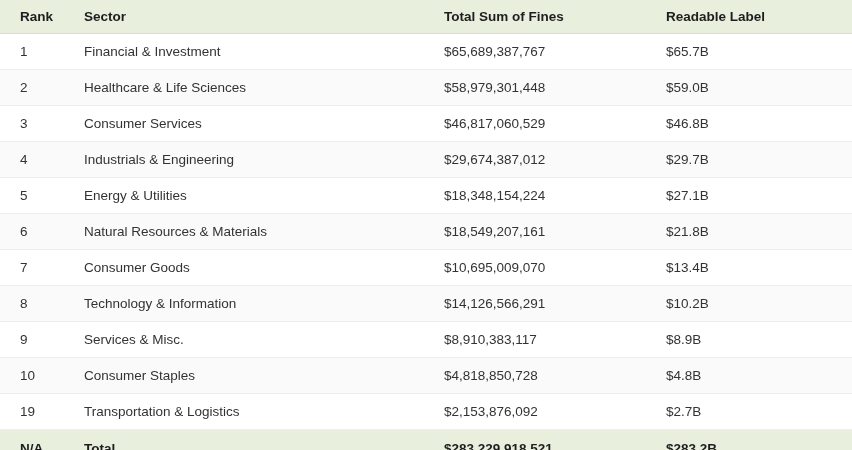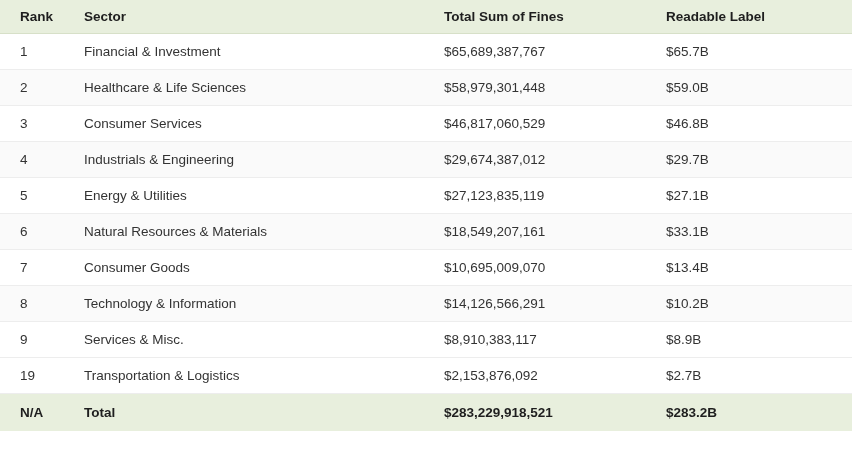--- a/index.html
+++ b/index.html
@@ -99,47 +99,53 @@
     </tr>
     <tr class="row-even">
       <td class="td-rank">4</td>
       <td>Industrials &amp; Engineering</td>
       <td>$29,674,387,012</td>
       <td>$29.7B</td>
     </tr>
     <tr class="row-odd">
       <td class="td-rank">5</td>
       <td>Energy &amp; Utilities</td>
-      <td>$27,123,835,119</td>
+      <td>$18,348,154,224</td>
       <td>$27.1B</td>
     </tr>
     <tr class="row-even">
       <td class="td-rank">6</td>
       <td>Natural Resources &amp; Materials</td>
       <td>$18,549,207,161</td>
-      <td>$33.1B</td>
+      <td>$21.8B</td>
     </tr>
     <tr class="row-odd">
       <td class="td-rank">7</td>
       <td>Consumer Goods</td>
       <td>$10,695,009,070</td>
       <td>$13.4B</td>
     </tr>
     <tr class="row-even">
       <td class="td-rank">8</td>
       <td>Technology &amp; Information</td>
       <td>$14,126,566,291</td>
       <td>$10.2B</td>
     </tr>
     <tr class="row-odd">
       <td class="td-rank">9</td>
       <td>Services &amp; Misc.</td>
       <td>$8,910,383,117</td>
       <td>$8.9B</td>
     </tr>
+    <tr class="row-even">
+      <td class="td-rank">10</td>
+      <td>Consumer Staples</td>
+      <td>$4,818,850,728</td>
+      <td>$4.8B</td>
+    </tr>
     <tr class="row-odd">
       <td class="td-rank">19</td>
       <td>Transportation &amp; Logistics</td>
       <td>$2,153,876,092</td>
       <td>$2.7B</td>
     </tr>
     <tr class="total-row">
       <td class="td-rank">N/A</td>
       <td>Total</td>
       <td>$283,229,918,521</td>

